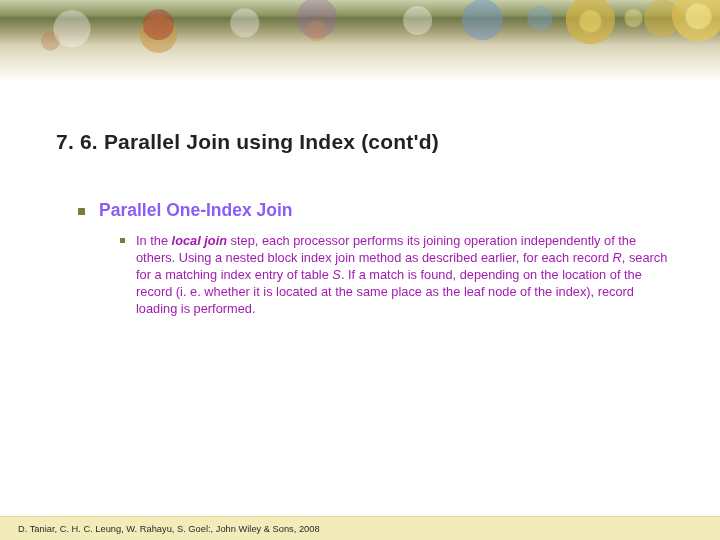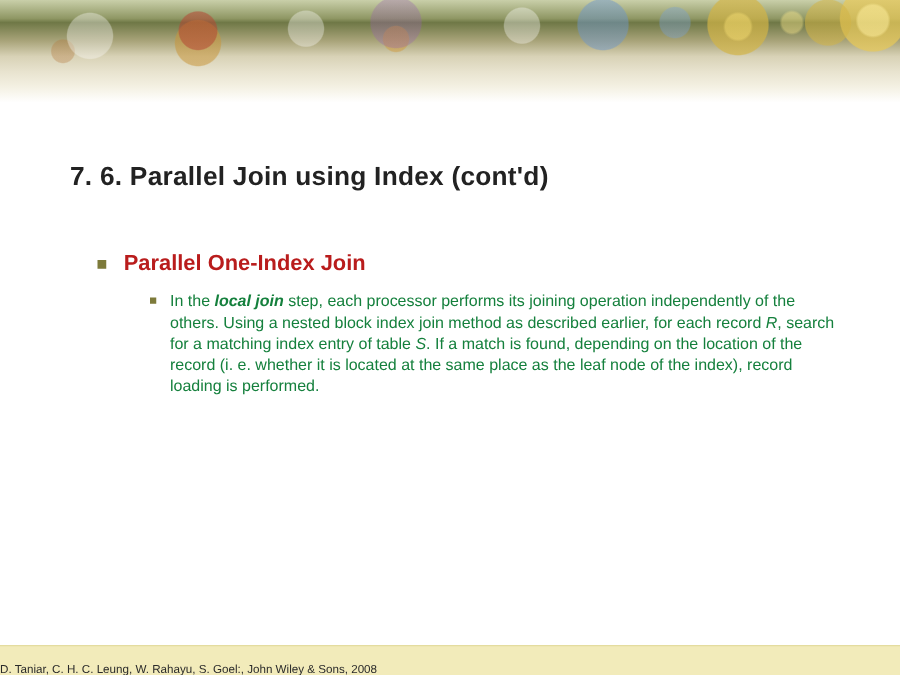--- a/index.html
+++ b/index.html
@@ -74,60 +74,60 @@
     display: inline-block;
     width: 7px;
     height: 7px;
     background: #7d7a3a;
     margin-right: 14px;
     vertical-align: 1px;
   }
   .level1-text {
     font-size: 17.5px;
     font-weight: bold;
-    color: #b91c1c;
+    color: #8b5cf6;
   }
   .level2 {
     position: absolute;
     left: 136px;
     top: 233px;
     width: 540px;
   }
   .bullet-sq-sm {
     display: inline-block;
     width: 5px;
     height: 5px;
     background: #7d7a3a;
     margin-right: 10px;
     position: absolute;
     left: -16px;
     top: 5px;
   }
   .body {
     font-size: 12.8px;
     line-height: 1.32;
-    color: #15803d;
+    color: #a21caf;
     position: relative;
   }
   .body .ital { font-style: italic; font-weight: bold; }
   .body .R { font-style: italic; }
   .body .S { font-style: italic; }
   .footer {
     position: absolute;
     left: 0;
     bottom: 0;
     width: 720px;
     height: 24px;
     background: #f2ebba;
     border-top: 1px solid #e4dc9f;
     font-size: 9.3px;
     color: #2a2a2a;
     display: flex;
-    align-items: flex-end;
-    padding-left: 0;
+    align-items: center;
+    padding-left: 18px;
     box-sizing: border-box;
   }
   .footer .ftitle { font-style: italic; }
 </style>
 </head>
 <body>
 
 <div class="slide">
   <div class="banner"></div>
 

